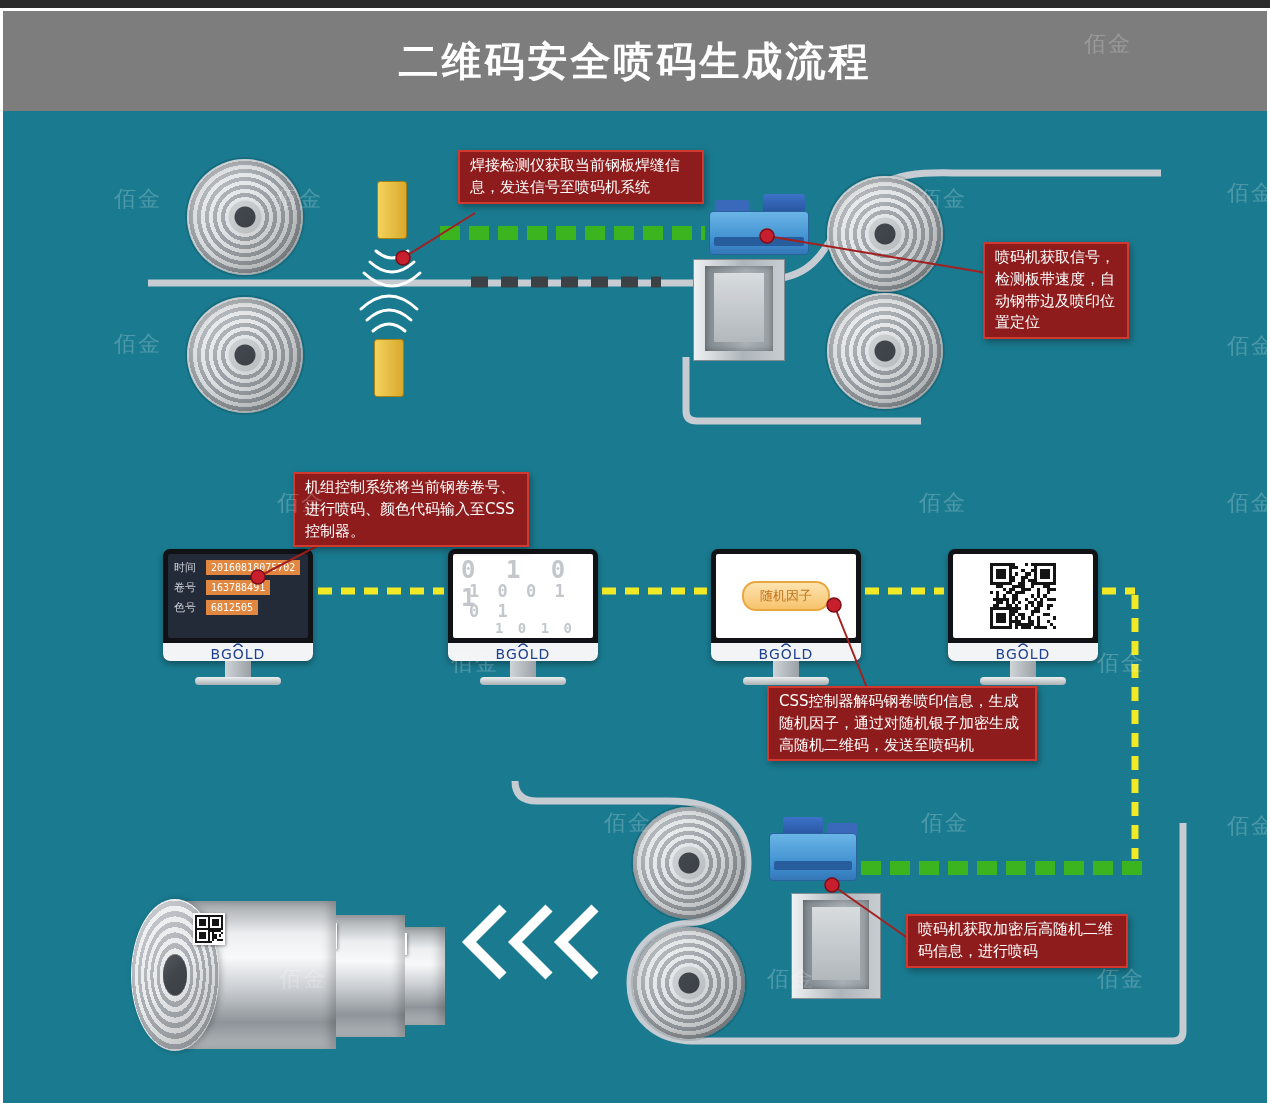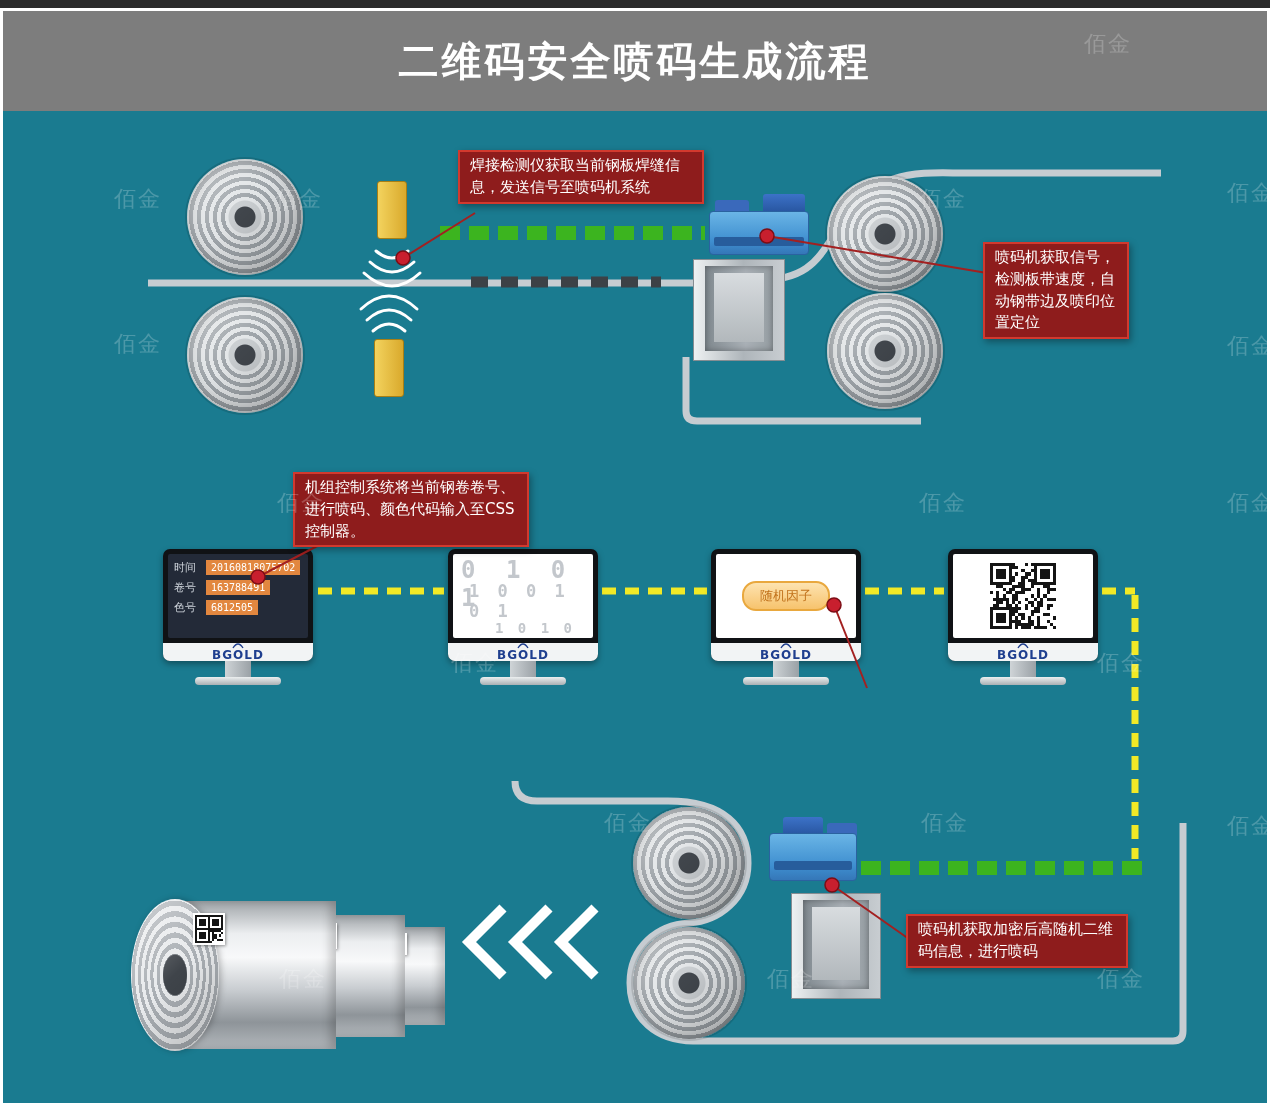--- a/index.html
+++ b/index.html
@@ -54,21 +54,21 @@
   
   .detector{position:absolute;z-index:3;width:30px;height:58px;border-radius:3px;
             background:linear-gradient(90deg,#f3d35e,#d9a92c);border:1px solid #a87f14}
   
   .monitor{position:absolute;z-index:3;width:150px}
   .m-frame{background:#101215;border-radius:7px;overflow:hidden;box-shadow:0 3px 6px rgba(0,0,0,.35)}
   .m-screen{margin:5px 5px 0;height:84px;background:#fff;border-radius:2px;position:relative;overflow:hidden}
   .m-screen.dark{background:#232a38;padding:6px}
   .m-chin{margin-top:5px;height:18px;background:#f2f4f5;display:flex;flex-direction:column;
           align-items:center;justify-content:center;line-height:1}
-  .bgold{color:#1f3f8f;font-size:12px;font-weight:bold;letter-spacing:1px}
+  .bgold{color:#1f3f8f;font-size:14px;font-weight:normal;letter-spacing:1px}
   .m-neck{width:26px;height:16px;margin:0 auto;background:linear-gradient(90deg,#cfd4d7,#9aa1a6)}
   .m-base{width:86px;height:8px;margin:0 auto;border-radius:4px;
           background:linear-gradient(180deg,#eceff0,#a9b0b4)}
   .mrow{display:flex;align-items:center;margin-bottom:5px}
   .mrow .lbl{color:#cdd3da;font-size:11px;width:32px;flex:none}
   .mrow .val{background:var(--orange,#e2873f);color:#fff;padding:2px 5px;font-size:10px;
              font-family:"DejaVu Sans Mono","Liberation Mono",monospace;white-space:nowrap}
   .bin{position:absolute;color:#c3c7cc;font-weight:bold;
        font-family:"DejaVu Sans Mono","Liberation Mono",monospace}
   .rand-btn{position:absolute;left:50%;top:50%;transform:translate(-50%,-50%);
@@ -1215,20 +1215,21 @@
     <circle class="dot" cx="255" cy="566" r="7"></circle>
     <circle class="dot" cx="831" cy="594" r="7"></circle>
     <circle class="dot" cx="829" cy="874" r="7"></circle>
 
     <path class="s s-chev" d="M500 897 L466 931 L500 965 M546 897 L512 931 L546 965 M592 897 L558 931 L592 965"></path>
   </svg>
 
   <div class="callout" style="left:455px;top:139px;width:246px">焊接检测仪获取当前钢板焊缝信息，发送信号至喷码机系统</div>
   <div class="callout" style="left:980px;top:231px;width:146px">喷码机获取信号，检测板带速度，自动钢带边及喷印位置定位</div>
   <div class="callout" style="left:290px;top:461px;width:236px">机组控制系统将当前钢卷卷号、进行喷码、颜色代码输入至CSS控制器。</div>
+  <div class="callout" style="left:764px;top:675px;width:270px">CSS控制器解码钢卷喷印信息，生成随机因子，通过对随机银子加密生成高随机二维码，发送至喷码机</div>
   <div class="callout" style="left:903px;top:903px;width:222px">喷码机获取加密后高随机二维码信息，进行喷码</div>
 
 <span class="wm" style="left: 1105px; top: 33px;">佰金</span>
     <span class="wm" style="left: 135px; top: 188px;">佰金</span>
     <span class="wm" style="left: 296px; top: 188px;">佰金</span>
     <span class="wm" style="left: 940px; top: 188px;">佰金</span>
     <span class="wm" style="left: 1248px; top: 182px;">佰金</span>
     <span class="wm" style="left: 135px; top: 333px;">佰金</span>
     <span class="wm" style="left: 1248px; top: 335px;">佰金</span>
     <span class="wm" style="left: 298px; top: 492px;">佰金</span>

